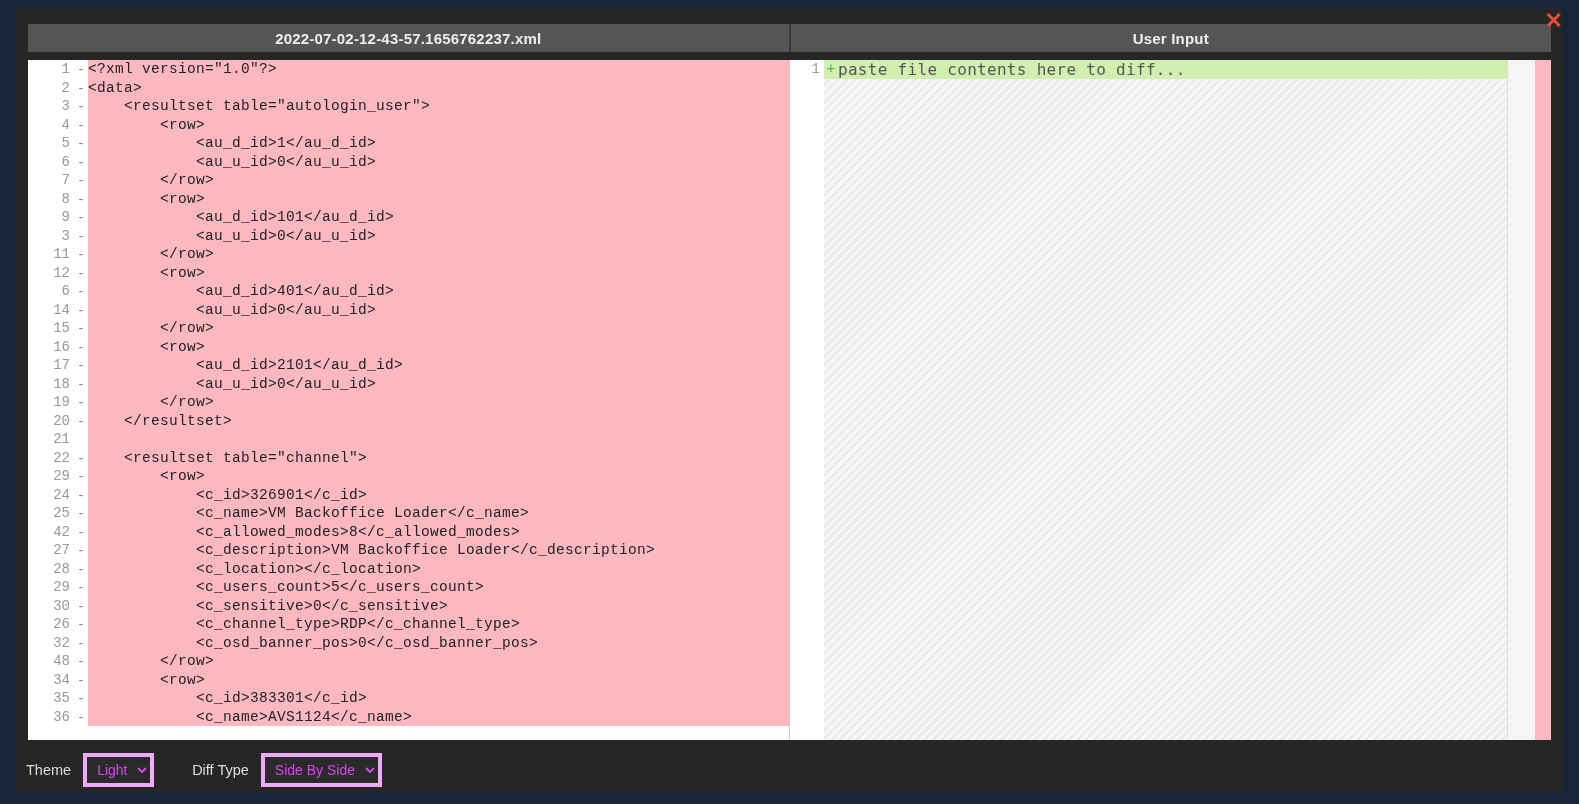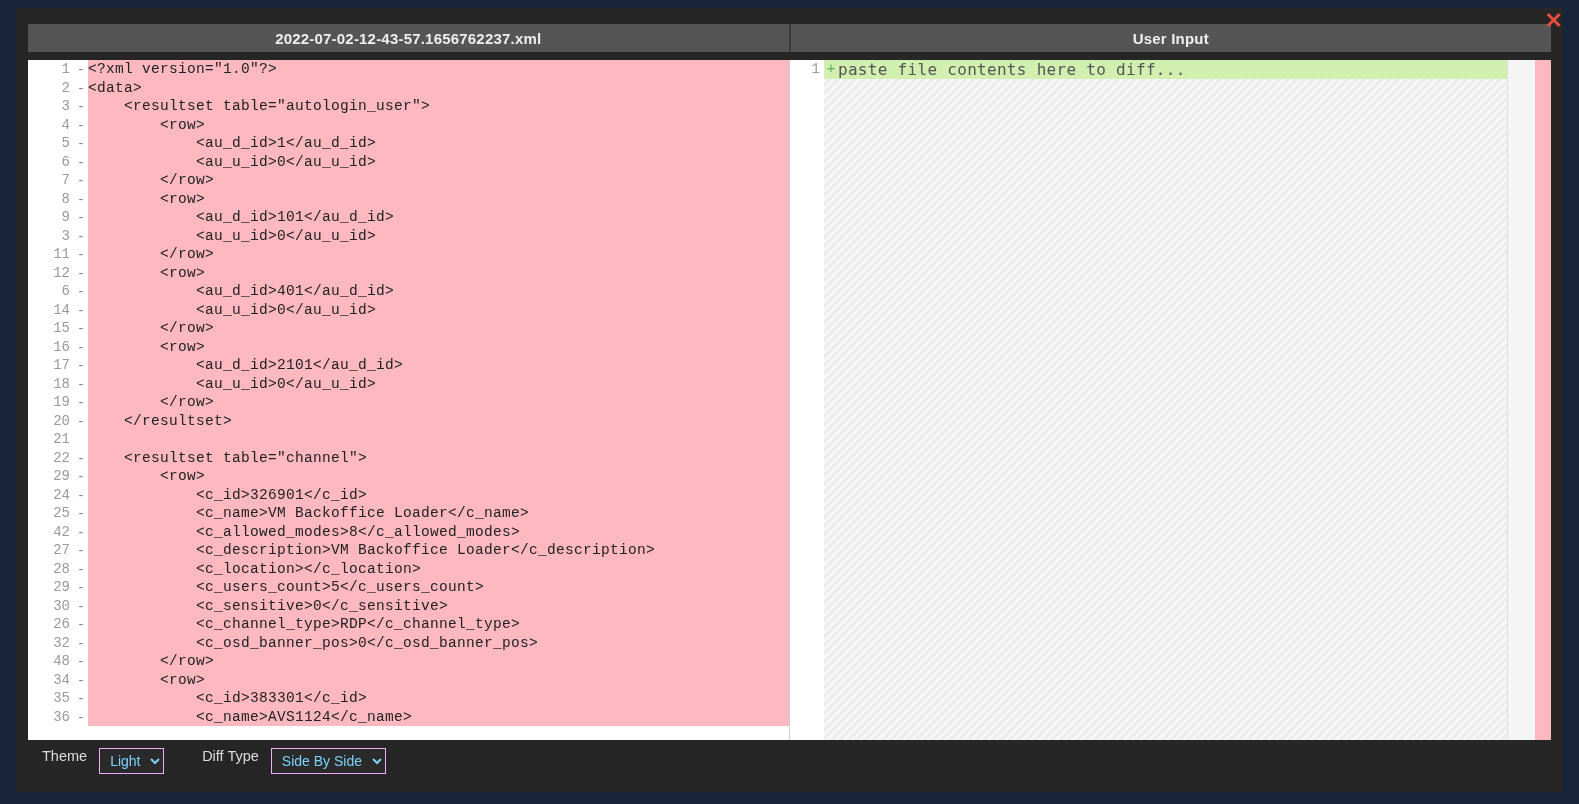--- a/index.html
+++ b/index.html
@@ -122,35 +122,35 @@
   flex-direction:column;
   min-width:0;
 }
 .right-first-row {
   display:flex;
   height:18.5px;
 }
 .footer {
   height: 44px;
   display: flex;
-  align-items: flex-start;
-  padding: 0 26px;
+  align-items: center;
+  padding: 0 10px;
   gap: 10px;
   color: #ddd;
   font-size: 14.5px;
   background:#262626;
 }
 .footer label { margin-right: 2px; }
 select {
   background: #2a2a2a;
-  color: #7dd3fc;
-  border: 1px solid #f0abfc;
+  color: #d946ef;
+  border: 4px solid #f0abfc;
   padding: 3px 6px;
   font-size: 14px;
-  height: 26px;
+  height: 34px;
 }
 .footer-gap { width: 18px; }
 </style>
 </head>
 <body>
 
 <div class="modal">
 
   <span class="close-btn">✕</span>
 

